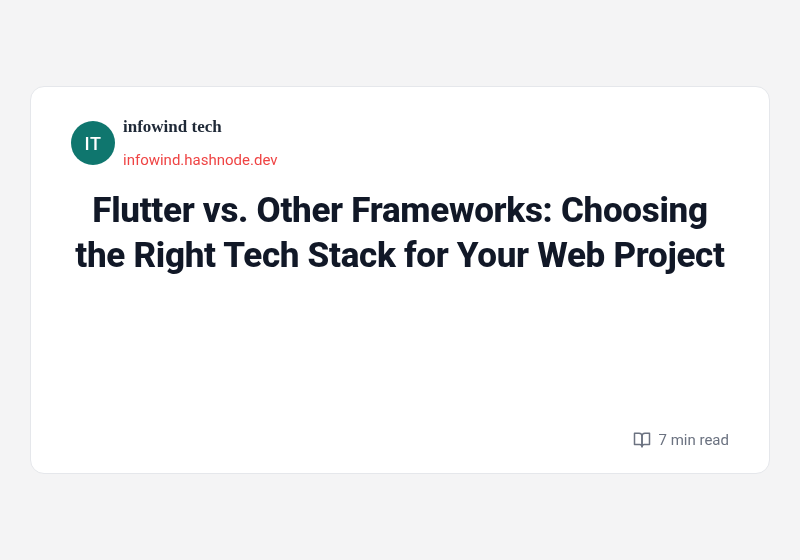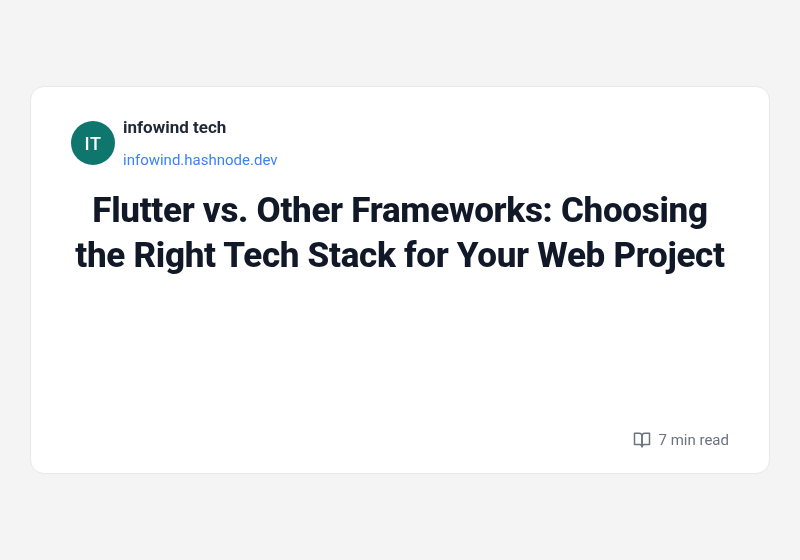--- a/index.html
+++ b/index.html
@@ -43,24 +43,25 @@
   }
   .author-block {
     display: flex;
     flex-direction: column;
     gap: 2px;
   }
   .author-name {
     font-size: 17px;
     font-weight: 700;
     color: #1f2937;
+    font-family: Liberation Serif, serif;
   }
   .author-domain {
     font-size: 15px;
-    color: #3b82f6;
+    color: #ef4444;
     margin-top: 12px;
   }
   .title-wrap {
     flex: 1;
     display: flex;
     align-items: flex-start;
     justify-content: center;
     padding: 20px 0;
   }
   .title {

